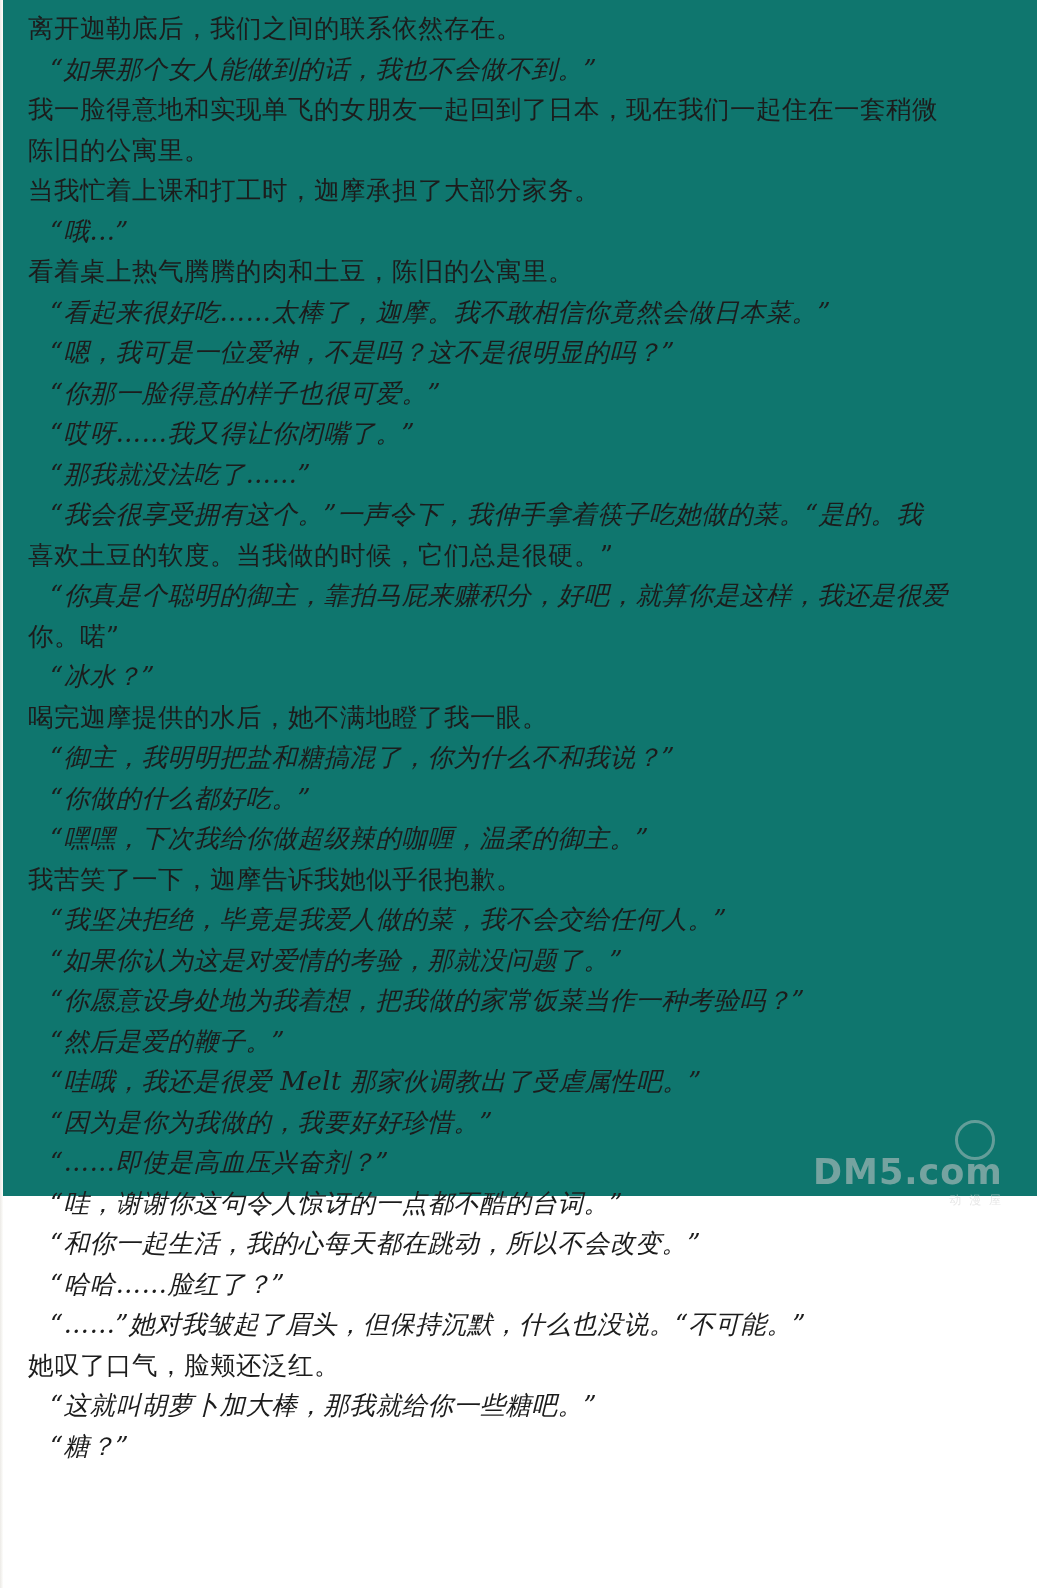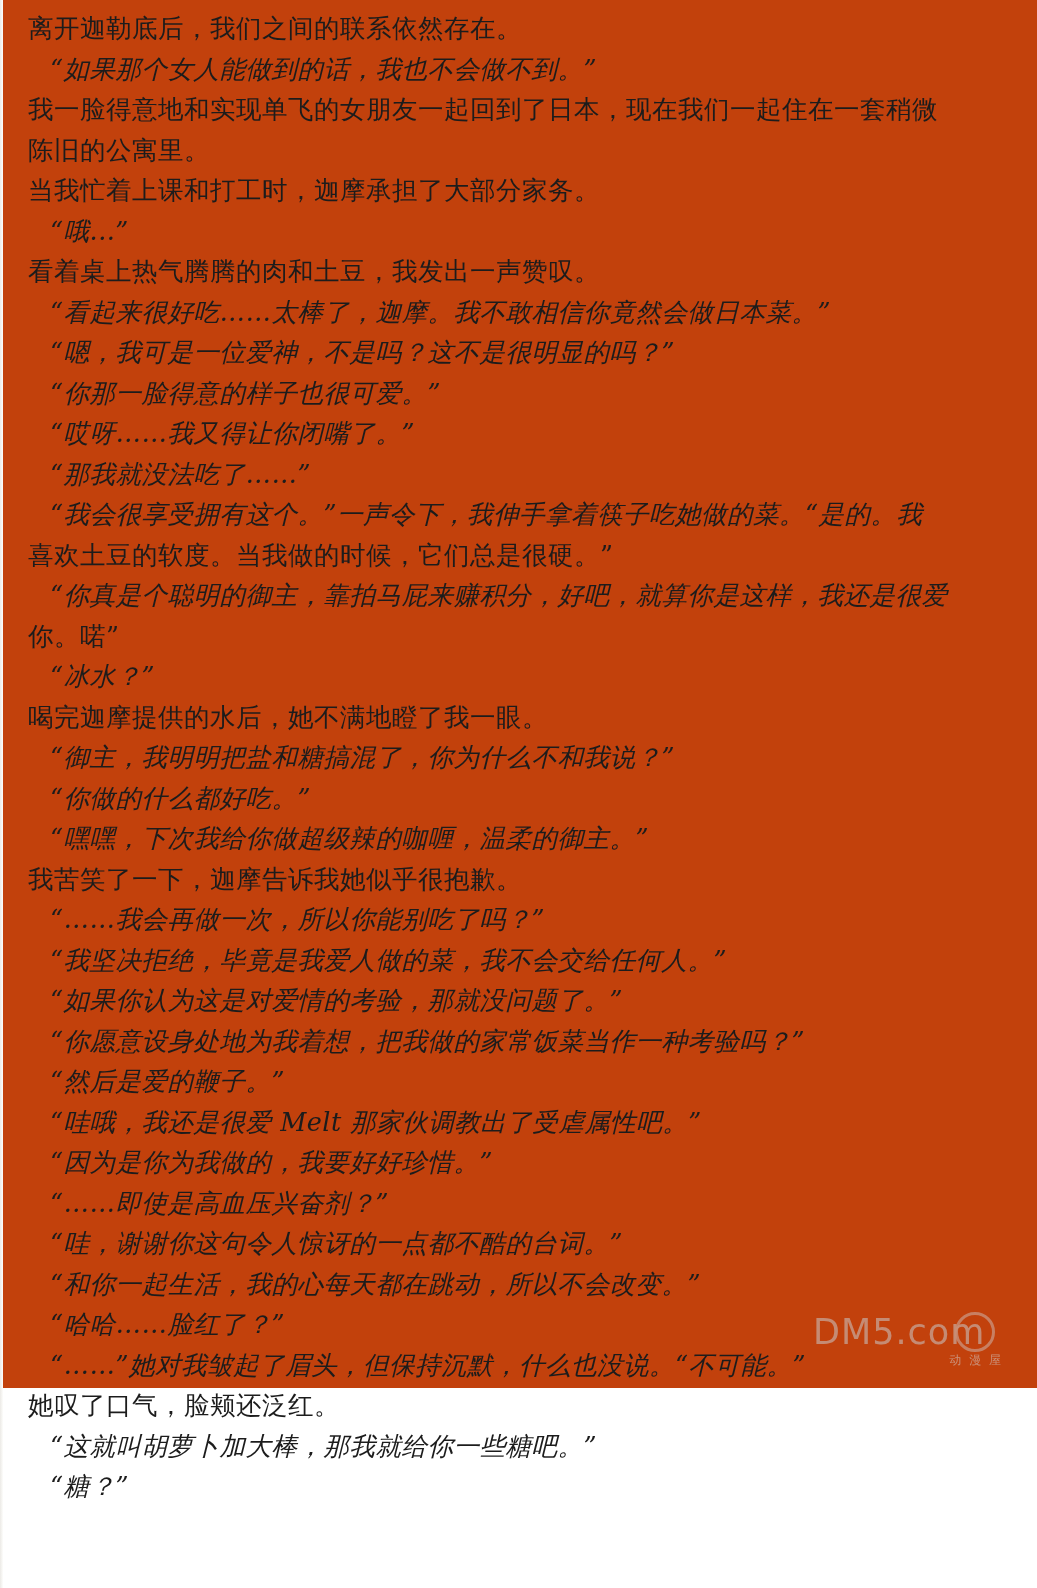--- a/index.html
+++ b/index.html
@@ -10,22 +10,22 @@
   body {
     width: 1037px;
     height: 1588px;
     position: relative;
     overflow: hidden;
     font-family: "DejaVu Serif", "Liberation Serif", serif;
   }
   .page {
     position: relative;
     width: 1037px;
-    height: 1388px;
-    background: #c2410c;
+    height: 1196px;
+    background: #0f766e;
     box-sizing: border-box;
     padding: 8px 44px 0 28px;
   }
   .text-body {
     display: block;
   }
   .line {
     font-size: 25.5px;
     line-height: 40.5px;
     color: #1c1c1c;
@@ -43,24 +43,25 @@
     right: 34px;
     bottom: 18px;
     width: 190px;
     height: 56px;
     opacity: 0.55;
     pointer-events: none;
   }
   .wm-text {
     font-family: "DejaVu Sans", "Liberation Sans", sans-serif;
     font-size: 35px;
-    font-weight: normal;
+    font-weight: bold;
     color: #c9c9c9;
     letter-spacing: 1px;
     line-height: 36px;
+    margin-top: 32px;
   }
   .wm-sub {
     font-family: "DejaVu Sans", "Liberation Sans", sans-serif;
     font-size: 12px;
     color: #d2d2d2;
     letter-spacing: 2px;
     text-align: right;
     margin-top: 2px;
   }
   .wm-circle {
@@ -88,37 +89,36 @@
 <div class="page">
   <div class="page-edge"></div>
 
   <div class="text-body">
     <div class="line">离开迦勒底后，我们之间的联系依然存在。</div>
     <div class="line indent">“如果那个女人能做到的话，我也不会做不到。”</div>
     <div class="line">我一脸得意地和实现单飞的女朋友一起回到了日本，现在我们一起住在一套稍微</div>
     <div class="line">陈旧的公寓里。</div>
     <div class="line">当我忙着上课和打工时，迦摩承担了大部分家务。</div>
     <div class="line indent">“哦...”</div>
-    <div class="line">看着桌上热气腾腾的肉和土豆，我发出一声赞叹。</div>
+    <div class="line">看着桌上热气腾腾的肉和土豆，陈旧的公寓里。</div>
     <div class="line indent">“看起来很好吃……太棒了，迦摩。我不敢相信你竟然会做日本菜。”</div>
     <div class="line indent">“嗯，我可是一位爱神，不是吗？这不是很明显的吗？”</div>
     <div class="line indent">“你那一脸得意的样子也很可爱。”</div>
     <div class="line indent">“哎呀……我又得让你闭嘴了。”</div>
     <div class="line indent">“那我就没法吃了……”</div>
     <div class="line indent">“我会很享受拥有这个。”一声令下，我伸手拿着筷子吃她做的菜。“是的。我</div>
     <div class="line">喜欢土豆的软度。当我做的时候，它们总是很硬。”</div>
     <div class="line indent">“你真是个聪明的御主，靠拍马屁来赚积分，好吧，就算你是这样，我还是很爱</div>
     <div class="line">你。喏”</div>
     <div class="line indent">“冰水？”</div>
     <div class="line">喝完迦摩提供的水后，她不满地瞪了我一眼。</div>
     <div class="line indent">“御主，我明明把盐和糖搞混了，你为什么不和我说？”</div>
     <div class="line indent">“你做的什么都好吃。”</div>
     <div class="line indent">“嘿嘿，下次我给你做超级辣的咖喱，温柔的御主。”</div>
     <div class="line">我苦笑了一下，迦摩告诉我她似乎很抱歉。</div>
-    <div class="line indent">“……我会再做一次，所以你能别吃了吗？”</div>
     <div class="line indent">“我坚决拒绝，毕竟是我爱人做的菜，我不会交给任何人。”</div>
     <div class="line indent">“如果你认为这是对爱情的考验，那就没问题了。”</div>
     <div class="line indent">“你愿意设身处地为我着想，把我做的家常饭菜当作一种考验吗？”</div>
     <div class="line indent">“然后是爱的鞭子。”</div>
     <div class="line indent">“哇哦，我还是很爱 Melt 那家伙调教出了受虐属性吧。”</div>
     <div class="line indent">“因为是你为我做的，我要好好珍惜。”</div>
     <div class="line indent">“……即使是高血压兴奋剂？”</div>
     <div class="line indent">“哇，谢谢你这句令人惊讶的一点都不酷的台词。”</div>
     <div class="line indent">“和你一起生活，我的心每天都在跳动，所以不会改变。”</div>
     <div class="line indent">“哈哈……脸红了？”</div>

